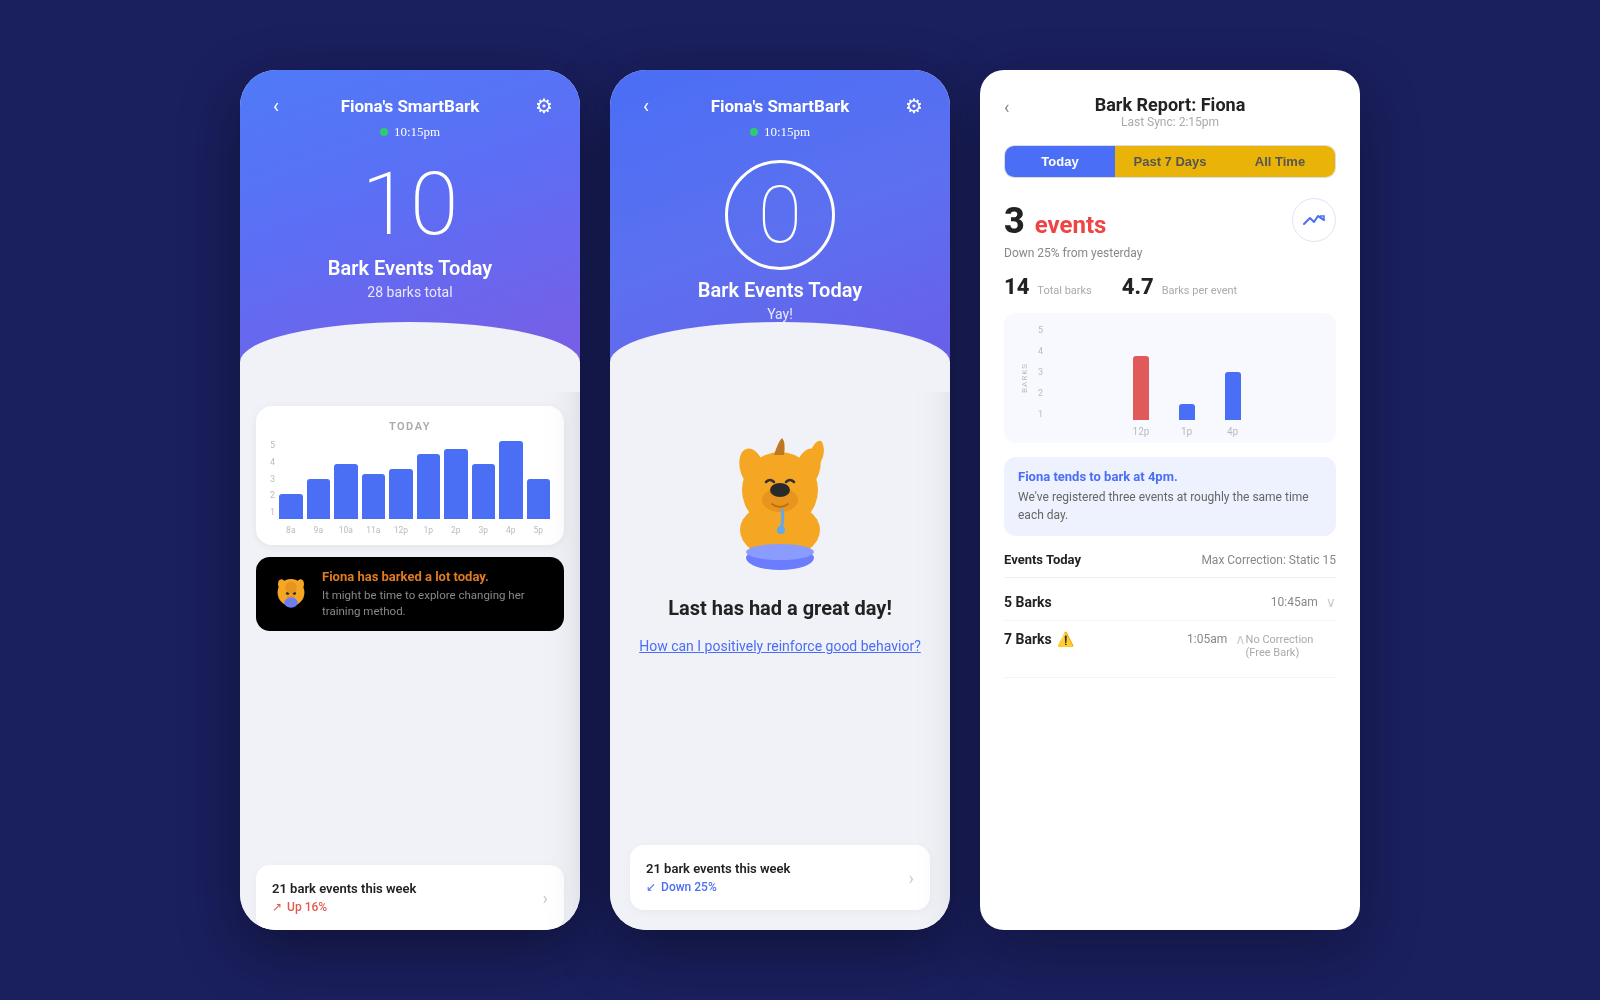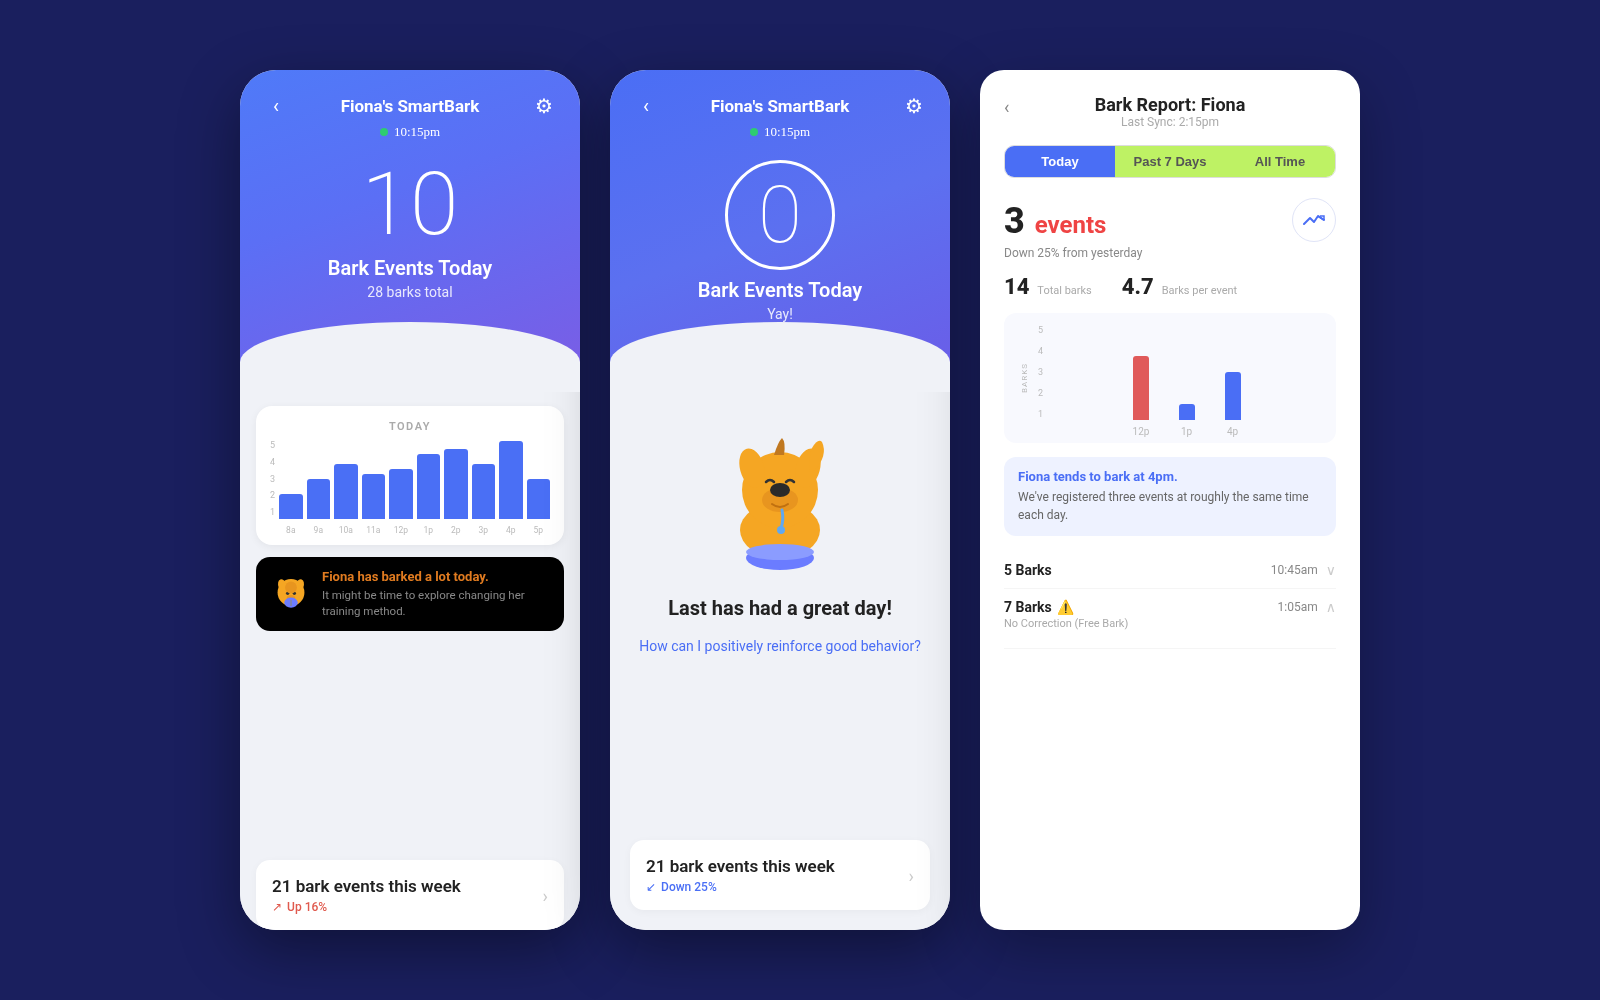--- a/index.html
+++ b/index.html
@@ -234,21 +234,21 @@
       padding: 16px 16px;
       display: flex;
       align-items: center;
       justify-content: space-between;
       box-shadow: 0 2px 8px rgba(0,0,0,0.04);
       margin-bottom: 0;
     }
 
     .week-left {}
     .week-title {
-      font-size: 17px;
+      font-size: 13px;
       font-weight: 600;
       color: #222;
       margin-bottom: 4px;
     }
     .week-trend {
       display: flex;
       align-items: center;
       gap: 5px;
       font-size: 12px;
       font-weight: 500;
@@ -280,20 +280,21 @@
       font-size: 20px;
       font-weight: 700;
       color: #222;
       text-align: center;
     }
 
     .success-link {
       font-size: 14px;
       color: #4a6ef5;
       text-align: center;
+      text-decoration: underline;
       line-height: 1.5;
       cursor: pointer;
     }
 
     
     .report-panel {
       width: 380px;
       height: 860px;
       background: white;
       border-radius: 24px;
@@ -341,21 +342,21 @@
       margin-bottom: 20px;
     }
 
     .tab-btn {
       flex: 1;
       padding: 8px 4px;
       font-size: 13px;
       font-weight: 600;
       text-align: center;
       cursor: pointer;
-      background: #bef264;
+      background: #eab308;
       color: #555;
       border: none;
     }
 
     .tab-btn.active {
       background: #4a6ef5;
       color: white;
     }
 
     
@@ -830,32 +831,36 @@
         </div>
       </div>
     </div>
   </div>
 
   <div class="insight-card">
     <div class="insight-title">Fiona tends to bark at 4pm.</div>
     <div class="insight-text">We've registered three events at roughly the same time each day.</div>
   </div>
 
+  <div class="events-label-row">
+    <span class="events-label">Events Today</span>
+    <span class="max-correction">Max Correction: Static 15</span>
+  </div>
 
   <div class="event-row">
     <div class="event-left">
       <span class="event-barks">5 Barks</span>
     </div>
     <div class="event-right">
       <span class="event-time">10:45am</span>
       <span class="event-chevron">∨</span>
     </div>
   </div>
 
-  <div class="event-row" style="flex-direction:column;align-items:flex-start;">
+  <div class="event-row" style="flex-direction:row;align-items:flex-start;">
     <div style="display:flex;align-items:center;justify-content:space-between;width:100%;">
       <div class="event-left">
         <span class="event-barks">7 Barks</span>
         <span class="event-warn">⚠️</span>
       </div>
       <div class="event-right">
         <span class="event-time">1:05am</span>
         <span class="event-chevron">∧</span>
       </div>
     </div>

